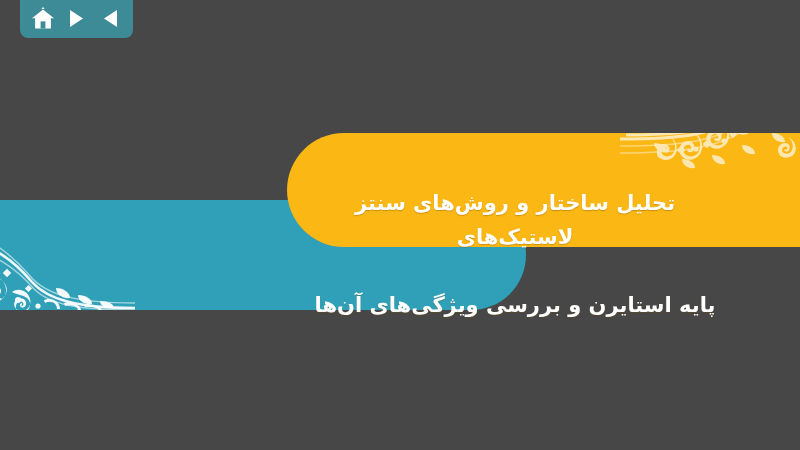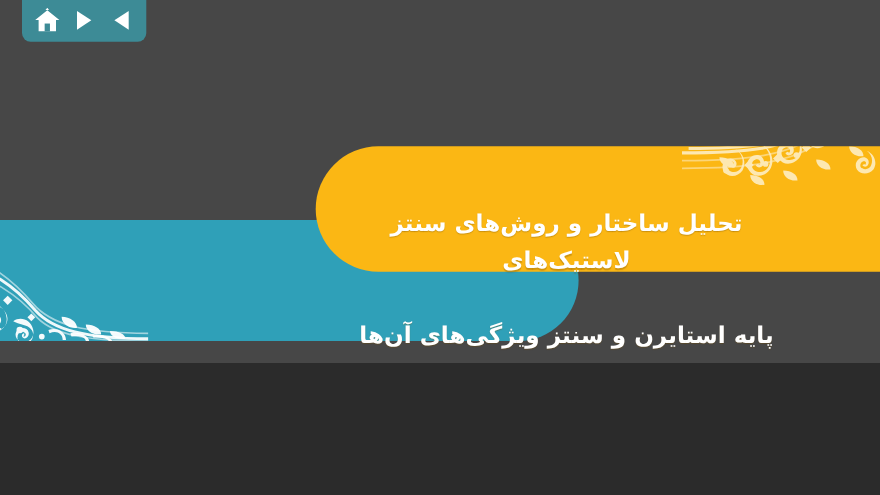--- a/index.html
+++ b/index.html
@@ -4,21 +4,21 @@
 <title>Slide</title>
 <style>
   html, body {
     margin: 0;
     padding: 0;
     background: #2b2b2b;
   }
   #stage {
     position: relative;
     width: 800px;
-    height: 330px;
+    height: 450px;
     overflow: hidden;
     background: #474747;
     font-family: "DejaVu Sans", "Liberation Sans", sans-serif;
   }
 
   
   #navbar {
     position: absolute;
     left: 20px;
     top: -6px;
@@ -178,21 +178,21 @@
           <circle cx="132" cy="-4" r="2.6"></circle>
           <circle cx="158" cy="-16" r="2.6"></circle>
           <path d="M168,4 c7,3 10,11 6,17 c-4,5 -12,5 -15,0 c-3,-5 1,-11 6,-11 c4,0 6,4 4,7 c-1,2 -4,2 -5,0 l2,-1 c0,1 1,1 1,0 c1,-2 -1,-3 -3,-2 c-2,1 -3,5 0,6 c3,2 7,0 8,-3 c2,-5 0,-10 -4,-13z"></path>
         </g>
       </svg>
     </div>
   </div>
 
   <div id="title-block">
     <div>تحلیل ساختار و روش‌های سنتز لاستیک‌های</div>
-    <div>پایه استایرن و سنتز ویژگی‌های آن‌ها</div>
+    <div>پایه استایرن و بررسی ویژگی‌های آن‌ها</div>
   </div>
 
   <div id="navbar">
     <div class="navbtn">
       <span>
         <svg width="17" height="19" viewBox="0 0 17 19" xmlns="http://www.w3.org/2000/svg">
           <polygon points="15,1 15,18 2,9.5" fill="#ffffff"></polygon>
         </svg>
       </span>
     </div>

